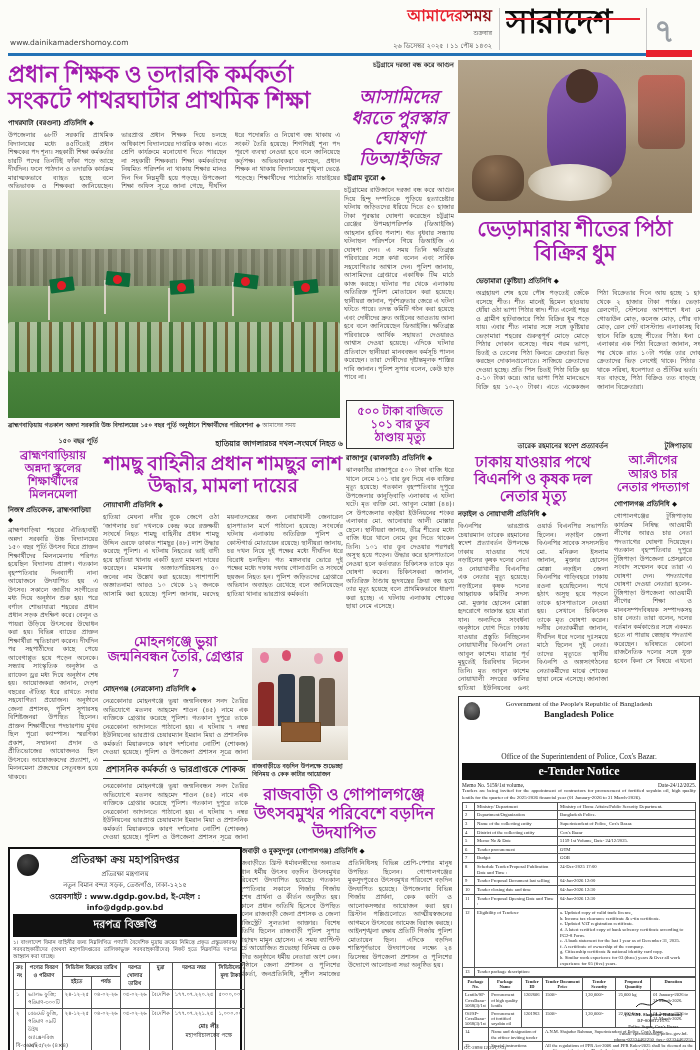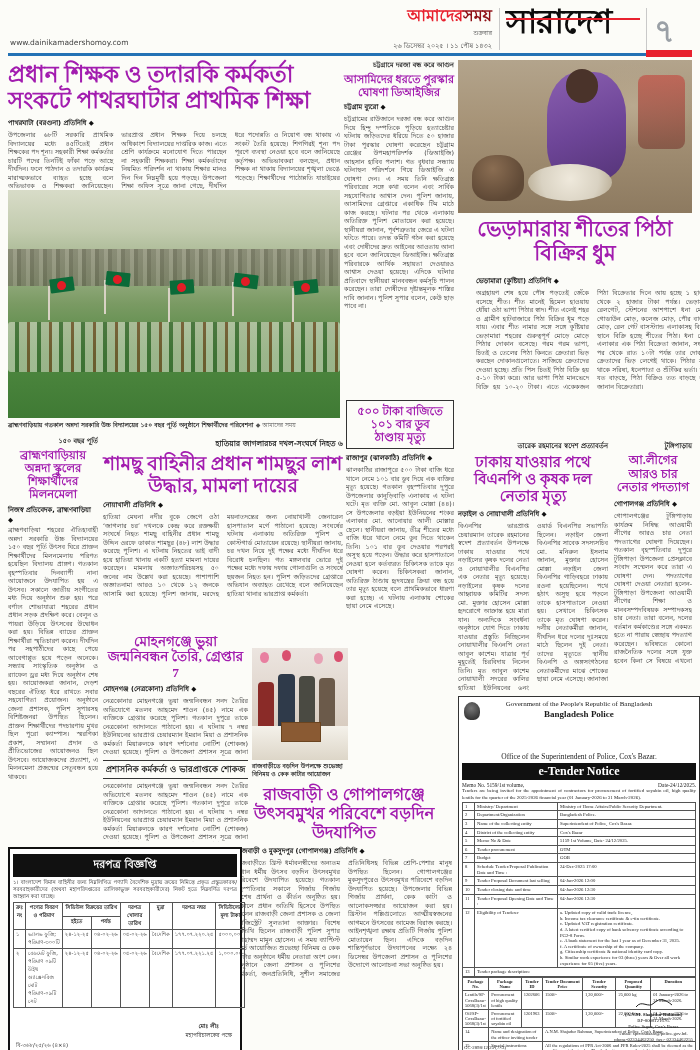--- a/index.html
+++ b/index.html
@@ -58,21 +58,21 @@
   <div class="abs" style="left:646px;top:50px;width:46px;height:7px;background:#e8212e;"></div>
 
   <div class="abs hl serif" style="left:8px;top:62px;width:332px;font-size:23px;text-align:left;">প্রধান শিক্ষক ও তদারকি কর্মকর্তা সংকটে পাথরঘাটার প্রাথমিক শিক্ষা</div>
   <div class="abs" style="left:8px;top:114px;width:332px;">
     <div class="byline">পাথরঘাটা (বরগুনা) প্রতিনিধি ◆</div>
     <div class="bodytxt cols-3" style="height:64px;">উপজেলার ৬৮টি সরকারি প্রাথমিক বিদ্যালয়ের মধ্যে ৪৫টিতেই প্রধান শিক্ষকের পদ শূন্য। সহকারী শিক্ষা কর্মকর্তার চারটি পদের তিনটিই ফাঁকা পড়ে আছে দীর্ঘদিন। ফলে পাঠদান ও তদারকি কার্যক্রম মারাত্মকভাবে ব্যাহত হচ্ছে বলে অভিভাবক ও শিক্ষকরা জানিয়েছেন। ভারপ্রাপ্ত প্রধান শিক্ষক দিয়ে চলছে অধিকাংশ বিদ্যালয়ের দাপ্তরিক কাজ। এতে শ্রেণি কার্যক্রমে মনোযোগ দিতে পারছেন না সহকারী শিক্ষকরা। শিক্ষা কর্মকর্তাদের নিয়মিত পরিদর্শন না থাকায় শিক্ষার মানও দিন দিন নিম্নমুখী হয়ে পড়ছে। উপজেলা শিক্ষা অফিস সূত্রে জানা গেছে, দীর্ঘদিন ধরে পদোন্নতি ও নিয়োগ বন্ধ থাকায় এ সংকট তৈরি হয়েছে। শিগগিরই শূন্য পদ পূরণে ব্যবস্থা নেওয়া হবে বলে জানিয়েছে কর্তৃপক্ষ। অভিভাবকরা বলছেন, প্রধান শিক্ষক না থাকায় বিদ্যালয়ের শৃঙ্খলা ভেঙে পড়েছে। শিক্ষার্থীদের পাঠোন্নতি যাচাইয়ের কেউ নেই। দ্রুত শূন্যপদ পূরণের দাবি জানিয়েছেন তারা।</div>
   </div>
 
   <div class="abs" style="left:344px;top:60px;width:110px;">
     <div class="kicker" style="font-size:6.5px;">চট্টগ্রামে দরজা বন্ধ করে আগুন</div>
-    <div class="hl serif" style="font-size:11px;margin-top:2px;">আসামিদের ধরতে পুরস্কার ঘোষণা ডিআইজির</div>
+    <div class="hl serif" style="font-size:18px;margin-top:16px;font-style:italic;">আসামিদের ধরতে পুরস্কার ঘোষণা ডিআইজির</div>
     <div class="byline">চট্টগ্রাম ব্যুরো ◆</div>
     <div class="bodytxt" style="height:288px;">চট্টগ্রামের রাউজানে দরজা বন্ধ করে আগুন দিয়ে হিন্দু দম্পতিকে পুড়িয়ে হত্যাচেষ্টার ঘটনায় জড়িতদের ধরিয়ে দিতে ৫০ হাজার টাকা পুরস্কার ঘোষণা করেছেন চট্টগ্রাম রেঞ্জের উপমহাপরিদর্শক (ডিআইজি) আহসান হাবিব পলাশ। গত বুধবার সন্ধ্যায় ঘটনাস্থল পরিদর্শনে গিয়ে ডিআইজি এ ঘোষণা দেন। এ সময় তিনি ক্ষতিগ্রস্ত পরিবারের সঙ্গে কথা বলেন এবং সার্বিক সহযোগিতার আশ্বাস দেন। পুলিশ জানায়, আসামিদের গ্রেপ্তারে একাধিক টিম মাঠে কাজ করছে। ঘটনার পর থেকে এলাকায় অতিরিক্ত পুলিশ মোতায়েন করা হয়েছে। স্থানীয়রা জানান, পূর্বশত্রুতার জেরে এ ঘটনা ঘটতে পারে। তদন্ত কমিটি গঠন করা হয়েছে এবং দোষীদের দ্রুত আইনের আওতায় আনা হবে বলে জানিয়েছেন ডিআইজি। ক্ষতিগ্রস্ত পরিবারকে আর্থিক সহায়তা দেওয়ারও আশ্বাস দেওয়া হয়েছে। এদিকে ঘটনার প্রতিবাদে স্থানীয়রা মানববন্ধন কর্মসূচি পালন করেছেন। তারা দোষীদের দৃষ্টান্তমূলক শাস্তির দাবি জানান। পুলিশ সুপার বলেন, কেউ ছাড় পাবে না।</div>
   </div>
 
   <div class="abs photo" style="left:458px;top:60px;width:234px;height:153px;background:
       radial-gradient(90px 60px at 75% 30%, #b9a98f 0%, transparent 70%),
       linear-gradient(180deg,#b3a48c 0%,#a79478 40%,#8d7a60 100%);">
     <div style="position:absolute;left:38%;top:8%;width:34%;height:70%;border-radius:40% 40% 30% 30%;background:linear-gradient(160deg,#8a5fb0 0%,#6d4597 55%,#563579 100%);"></div>
     <div style="position:absolute;left:46%;top:6%;width:14%;height:22%;border-radius:50%;background:#4a332a;"></div>
     <div style="position:absolute;left:30%;top:68%;width:36%;height:24%;border-radius:50%;background:radial-gradient(circle at 50% 40%,#efe9dc 0%,#d9d2c2 60%,#b5a88f 100%);"></div>
@@ -166,20 +166,27 @@
   </div>
   <div class="abs caption" style="left:252px;top:762px;width:96px;">রাজবাড়ীতে বড়দিন উপলক্ষে শুভেচ্ছা বিনিময় ও কেক কাটার আয়োজন</div>
 
   <div class="abs" style="left:236px;top:786px;width:216px;">
     <div class="hl serif" style="font-size:16.5px;">রাজবাড়ী ও গোপালগঞ্জে উৎসবমুখর পরিবেশে বড়দিন উদযাপিত</div>
     <div class="byline">রাজবাড়ী ও মুকসুদপুর (গোপালগঞ্জ) প্রতিনিধি ◆</div>
     <div class="bodytxt cols-2" style="height:178px;">রাজবাড়ীতে খ্রিস্ট ধর্মাবলম্বীদের অন্যতম প্রধান ধর্মীয় উৎসব বড়দিন উৎসবমুখর পরিবেশে উদযাপিত হয়েছে। গতকাল বৃহস্পতিবার সকালে গির্জায় গির্জায় বিশেষ প্রার্থনা ও কীর্তন অনুষ্ঠিত হয়। সকালে প্রধান অতিথি হিসেবে উপস্থিত ছিলেন রাজবাড়ী জেলা প্রশাসক ও জেলা ম্যাজিস্ট্রেট সুলতানা আক্তার। বিশেষ অতিথি ছিলেন রাজবাড়ী পুলিশ সুপার মোহাম্মদ মামুন হোসেন। এ সময় ব্যাপ্টিস্ট চার্চে আয়োজিত শুভেচ্ছা বিনিময় ও কেক কাটার অনুষ্ঠানে ধর্মীয় নেতারা অংশ নেন। অনুষ্ঠানে জেলা প্রশাসন ও পুলিশের কর্মকর্তা, জনপ্রতিনিধি, সুশীল সমাজের প্রতিনিধিসহ বিভিন্ন শ্রেণি-পেশার মানুষ উপস্থিত ছিলেন। গোপালগঞ্জের মুকসুদপুরেও উৎসবমুখর পরিবেশে বড়দিন উদযাপিত হয়েছে। উপজেলার বিভিন্ন গির্জায় প্রার্থনা, কেক কাটা ও আলোকসজ্জার আয়োজন করা হয়। খ্রিস্টান পল্লিগুলোতে আত্মীয়স্বজনের আগমনে উৎসবের আমেজ বিরাজ করছে। আইনশৃঙ্খলা রক্ষায় প্রতিটি গির্জায় পুলিশ মোতায়েন ছিল। এদিকে বড়দিন শান্তিপূর্ণভাবে উদযাপনের লক্ষ্যে ২৪ ডিসেম্বর উপজেলা প্রশাসন ও পুলিশের উদ্যোগে আলোচনা সভা অনুষ্ঠিত হয়।</div>
   </div>
 
   <div class="abs adbox" style="left:8px;top:847px;width:224px;height:199px;padding:3px;">
+    <div style="position:relative;text-align:center;">
+      <div style="position:absolute;left:4px;top:2px;width:22px;height:22px;border-radius:50%;background:radial-gradient(circle at 40% 35%,#444,#0a0a0a);"></div>
+      <div style="font-size:10.5px;font-weight:bold;">প্রতিরক্ষা ক্রয় মহাপরিদপ্তর</div>
+      <div style="font-size:6.5px;">প্রতিরক্ষা মন্ত্রণালয়</div>
+      <div style="font-size:6.5px;">নতুন বিমান বন্দর সড়ক, তেজগাঁও, ঢাকা-১২১৫</div>
+      <div style="font-size:7.5px;font-weight:bold;">ওয়েবসাইট : www.dgdp.gov.bd, ই-মেইল : info@dgdp.gov.bd</div>
+    </div>
     <div class="blackbar" style="font-size:11px;padding:2px 0;margin:2px 0;">দরপত্র বিজ্ঞপ্তি</div>
     <div style="font-size:5.4px;line-height:1.3;text-align:justify;">১। বাংলাদেশ বিমান বাহিনীর জন্য নিম্নলিখিত পণ্যাদি বৈদেশিক মুদ্রায় ক্রয়ের নিমিত্তে প্রকৃত প্রস্তুতকারক/সরবরাহকারীদের (অথবা মহাপরিদপ্তরের তালিকাভুক্ত সরবরাহকারীদের) নিকট হতে নিম্নবর্ণিত দরপত্র আহ্বান করা যাচ্ছে।</div>
     <table class="gridt" style="width:100%;font-size:5.2px;margin-top:2px;">
       <thead>
         <tr>
           <th rowspan="2">ক্রঃ নং</th>
           <th rowspan="2">পণ্যের বিবরণ ও পরিমাণ</th>
           <th colspan="2">সিডিউল বিক্রয়ের তারিখ</th>
           <th rowspan="2">দরপত্র খোলার তারিখ</th>
           <th rowspan="2">মুদ্রা</th>

